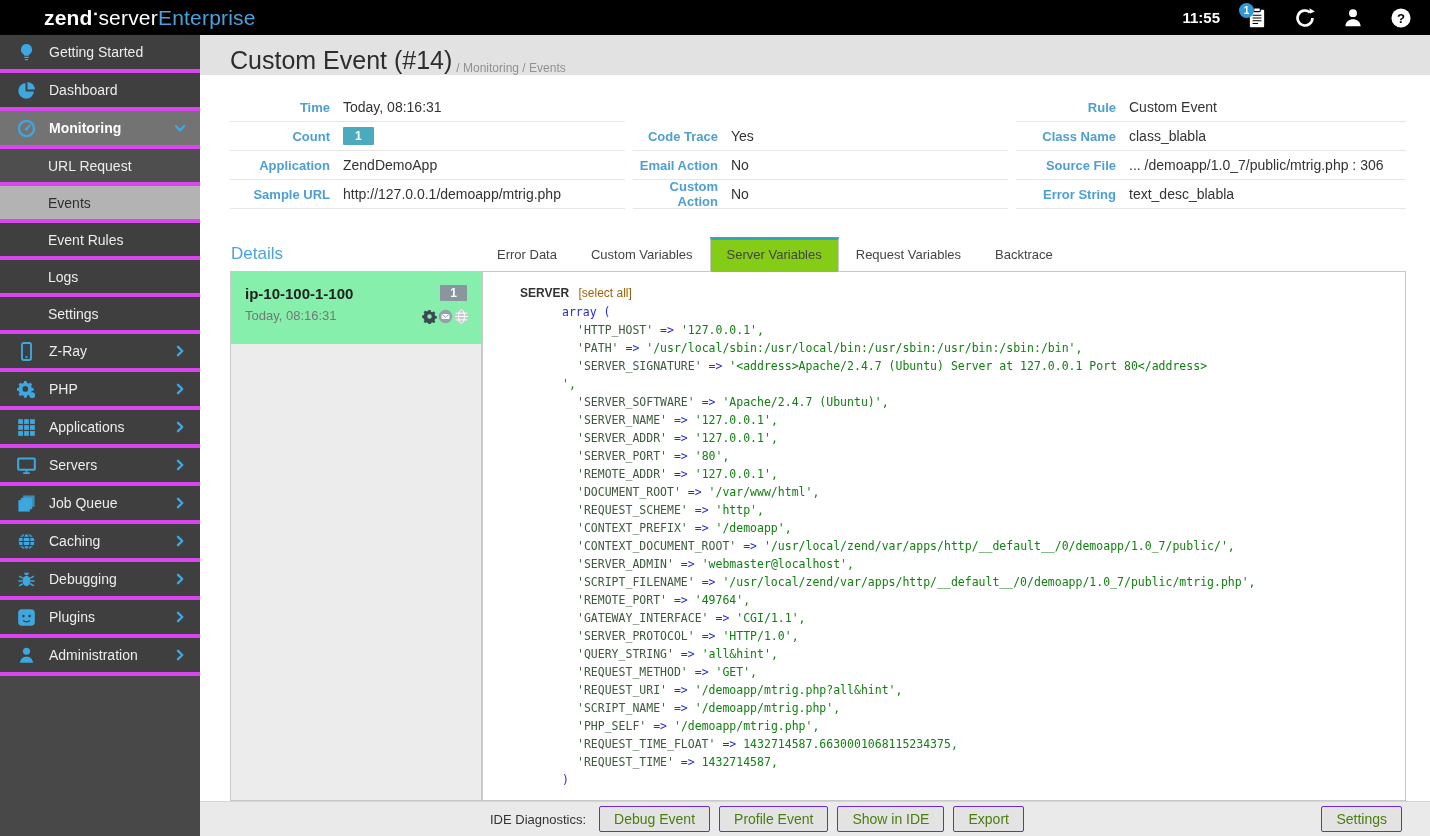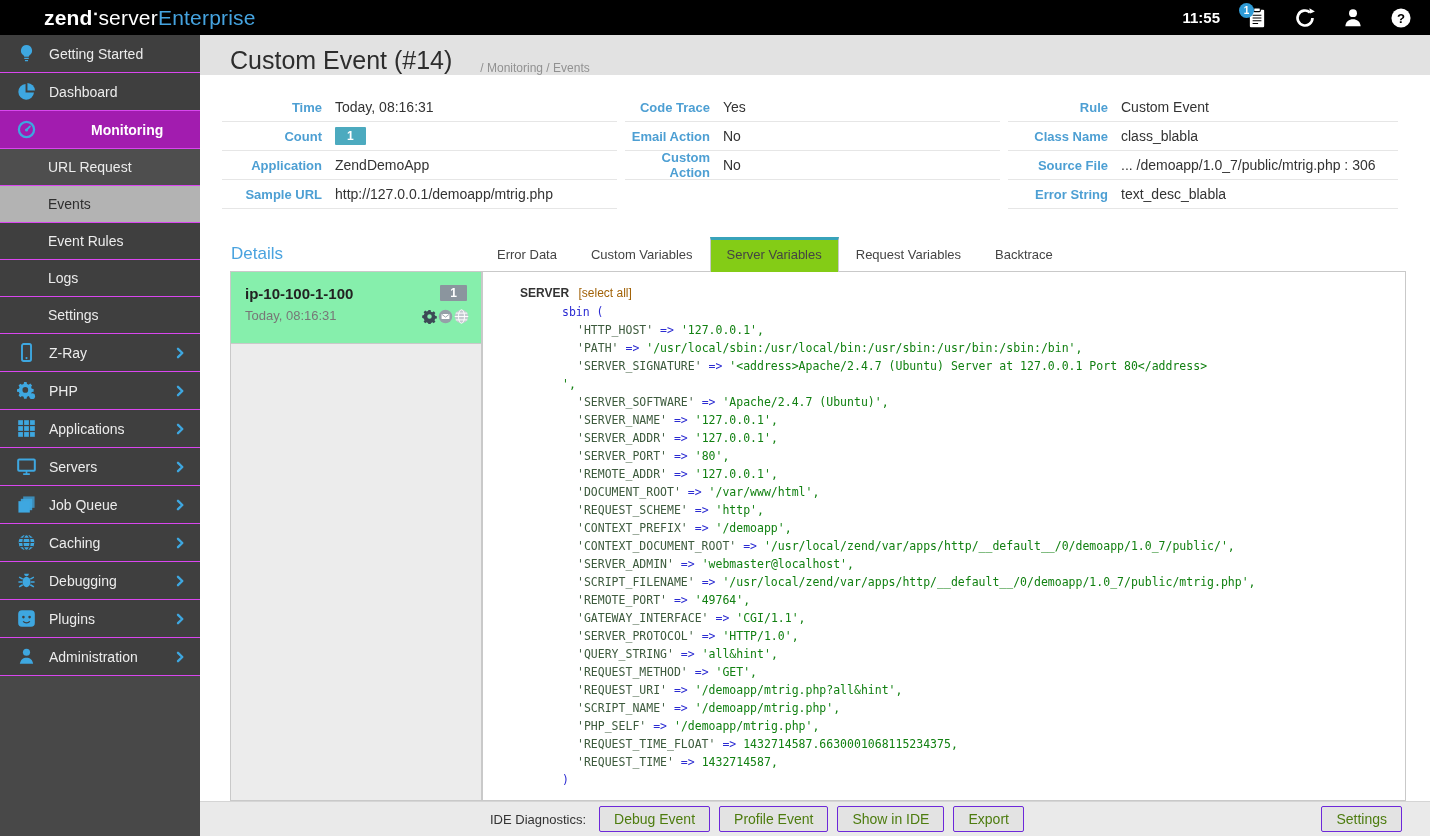--- a/index.html
+++ b/index.html
@@ -16,38 +16,38 @@
   .brand .b-edition { color: #45a3df; }
   .topbar-right { position: absolute; right: 18px; top: 0; height: 35px; display: flex; align-items: center; gap: 26px; }
   .tb-time { color: #fff; font-weight: bold; font-size: 15px; }
   .tb-icon { width: 22px; height: 22px; display: inline-flex; cursor: pointer; position: relative; }
   .tb-icon svg { width: 100%; height: 100%; }
   .tb-badge { position: absolute; left: -7px; top: -4px; width: 15px; height: 15px; border-radius: 50%;
     background: #2f9bd6; color: #fff; font-size: 10px; font-weight: bold; text-align: center; line-height: 15px; }
   
   .sidebar { position: absolute; left: 0; top: 35px; width: 200px; height: 801px; background: #3f3f3f; }
   .s-item { height: 38px; display: flex; align-items: center; padding-left: 17px; padding-right: 14px;
-    color: #ececec; font-size: 14px; border-bottom: 1px solid #d946ef; cursor: pointer; position: relative; }
+    color: #ececec; font-size: 14px; border-bottom: 4px solid #d946ef; cursor: pointer; position: relative; }
   .s-item .s-ico { width: 19px; height: 19px; margin-right: 13px; color: #3ea7e0; flex-shrink: 0; display: inline-flex; }
   .s-item .s-ico svg { width: 100%; height: 100%; }
   .s-item .s-lbl { flex: 1; }
   .s-item .s-chev { width: 12px; height: 12px; color: #3ea7e0; display: inline-flex; }
   .s-item .s-chev svg { width: 100%; height: 100%; }
-  .s-item.parent { background: #a21caf; color: #fff; font-weight: bold; gap: 42px; }
+  .s-item.parent { background: #737373; color: #fff; font-weight: bold; }
   .s-item.sub { height: 37px; padding-left: 48px; }
   .s-item.sub.light { background: #4e4e4e; }
   .s-item.sub.selected { background: #b3b3b3; color: #2f2f2f; }
   .s-footer { position: absolute; left: 0; bottom: 0; width: 200px; height: 160px; background: #484848; }
   
   .page-header { position: absolute; left: 200px; top: 35px; width: 1230px; height: 40px; background: #e2e2e2;
     display: flex; align-items: flex-end; padding-left: 30px; }
   .ph-title { font-size: 25px; color: #2d2d2d; }
-  .ph-crumb { font-size: 12px; color: #919191; margin-left: 28px; margin-top: 8px; }
-  
-  .summary { position: absolute; left: 222px; top: 93px; width: 1176px; display: flex; }
+  .ph-crumb { font-size: 12px; color: #919191; margin-left: 4px; margin-top: 8px; }
+  
+  .summary { position: absolute; left: 230px; top: 93px; width: 1176px; display: flex; align-items: flex-end; }
   .summary .col { display: flex; flex-direction: column; }
   .summary .c0 { width: 395px; margin-right: 8px; }
   .summary .c1 { width: 375px; margin-right: 8px; }
   .summary .c2 { width: 390px; }
   .srow { display: flex; align-items: center; height: 29px; border-bottom: 1px solid #e6e6e6; }
   .srow .lbl { text-align: right; color: #4d9fd3; font-weight: bold; font-size: 13px; flex-shrink: 0; }
   .c0 .lbl, .c2 .lbl { width: 100px; }
   .c1 .lbl { width: 85px; }
   .srow .val { margin-left: 13px; font-size: 14px; color: #333; white-space: nowrap; }
   .srow .badge-count { margin-left: 13px; background: #4caabf; color: #fff; font-weight: bold; font-size: 12px;
@@ -430,21 +430,21 @@
     </span>
   </div>
 </div>
 
 <div class="code-panel">
   <div class="code-head">
     <span class="var-name">SERVER</span>
     <span class="select-all">[select all]</span>
   </div>
   <div class="code-body">
-      <div class="cl i1"><span class="cs">sbin (</span></div>
+      <div class="cl i1"><span class="cs">array (</span></div>
       <div class="cl i2"><span class="ck">'HTTP_HOST'</span><span class="co"> =&gt; </span><span class="cv">'127.0.0.1',</span></div>
       <div class="cl i2"><span class="ck">'PATH'</span><span class="co"> =&gt; </span><span class="cv">'/usr/local/sbin:/usr/local/bin:/usr/sbin:/usr/bin:/sbin:/bin',</span></div>
       <div class="cl i2"><span class="ck">'SERVER_SIGNATURE'</span><span class="co"> =&gt; </span><span class="cv">'&lt;address&gt;Apache/2.4.7 (Ubuntu) Server at 127.0.0.1 Port 80&lt;/address&gt;</span></div>
       <div class="cl i1"><span class="cv">',</span></div>
       <div class="cl i2"><span class="ck">'SERVER_SOFTWARE'</span><span class="co"> =&gt; </span><span class="cv">'Apache/2.4.7 (Ubuntu)',</span></div>
       <div class="cl i2"><span class="ck">'SERVER_NAME'</span><span class="co"> =&gt; </span><span class="cv">'127.0.0.1',</span></div>
       <div class="cl i2"><span class="ck">'SERVER_ADDR'</span><span class="co"> =&gt; </span><span class="cv">'127.0.0.1',</span></div>
       <div class="cl i2"><span class="ck">'SERVER_PORT'</span><span class="co"> =&gt; </span><span class="cv">'80',</span></div>
       <div class="cl i2"><span class="ck">'REMOTE_ADDR'</span><span class="co"> =&gt; </span><span class="cv">'127.0.0.1',</span></div>
       <div class="cl i2"><span class="ck">'DOCUMENT_ROOT'</span><span class="co"> =&gt; </span><span class="cv">'/var/www/html',</span></div>

